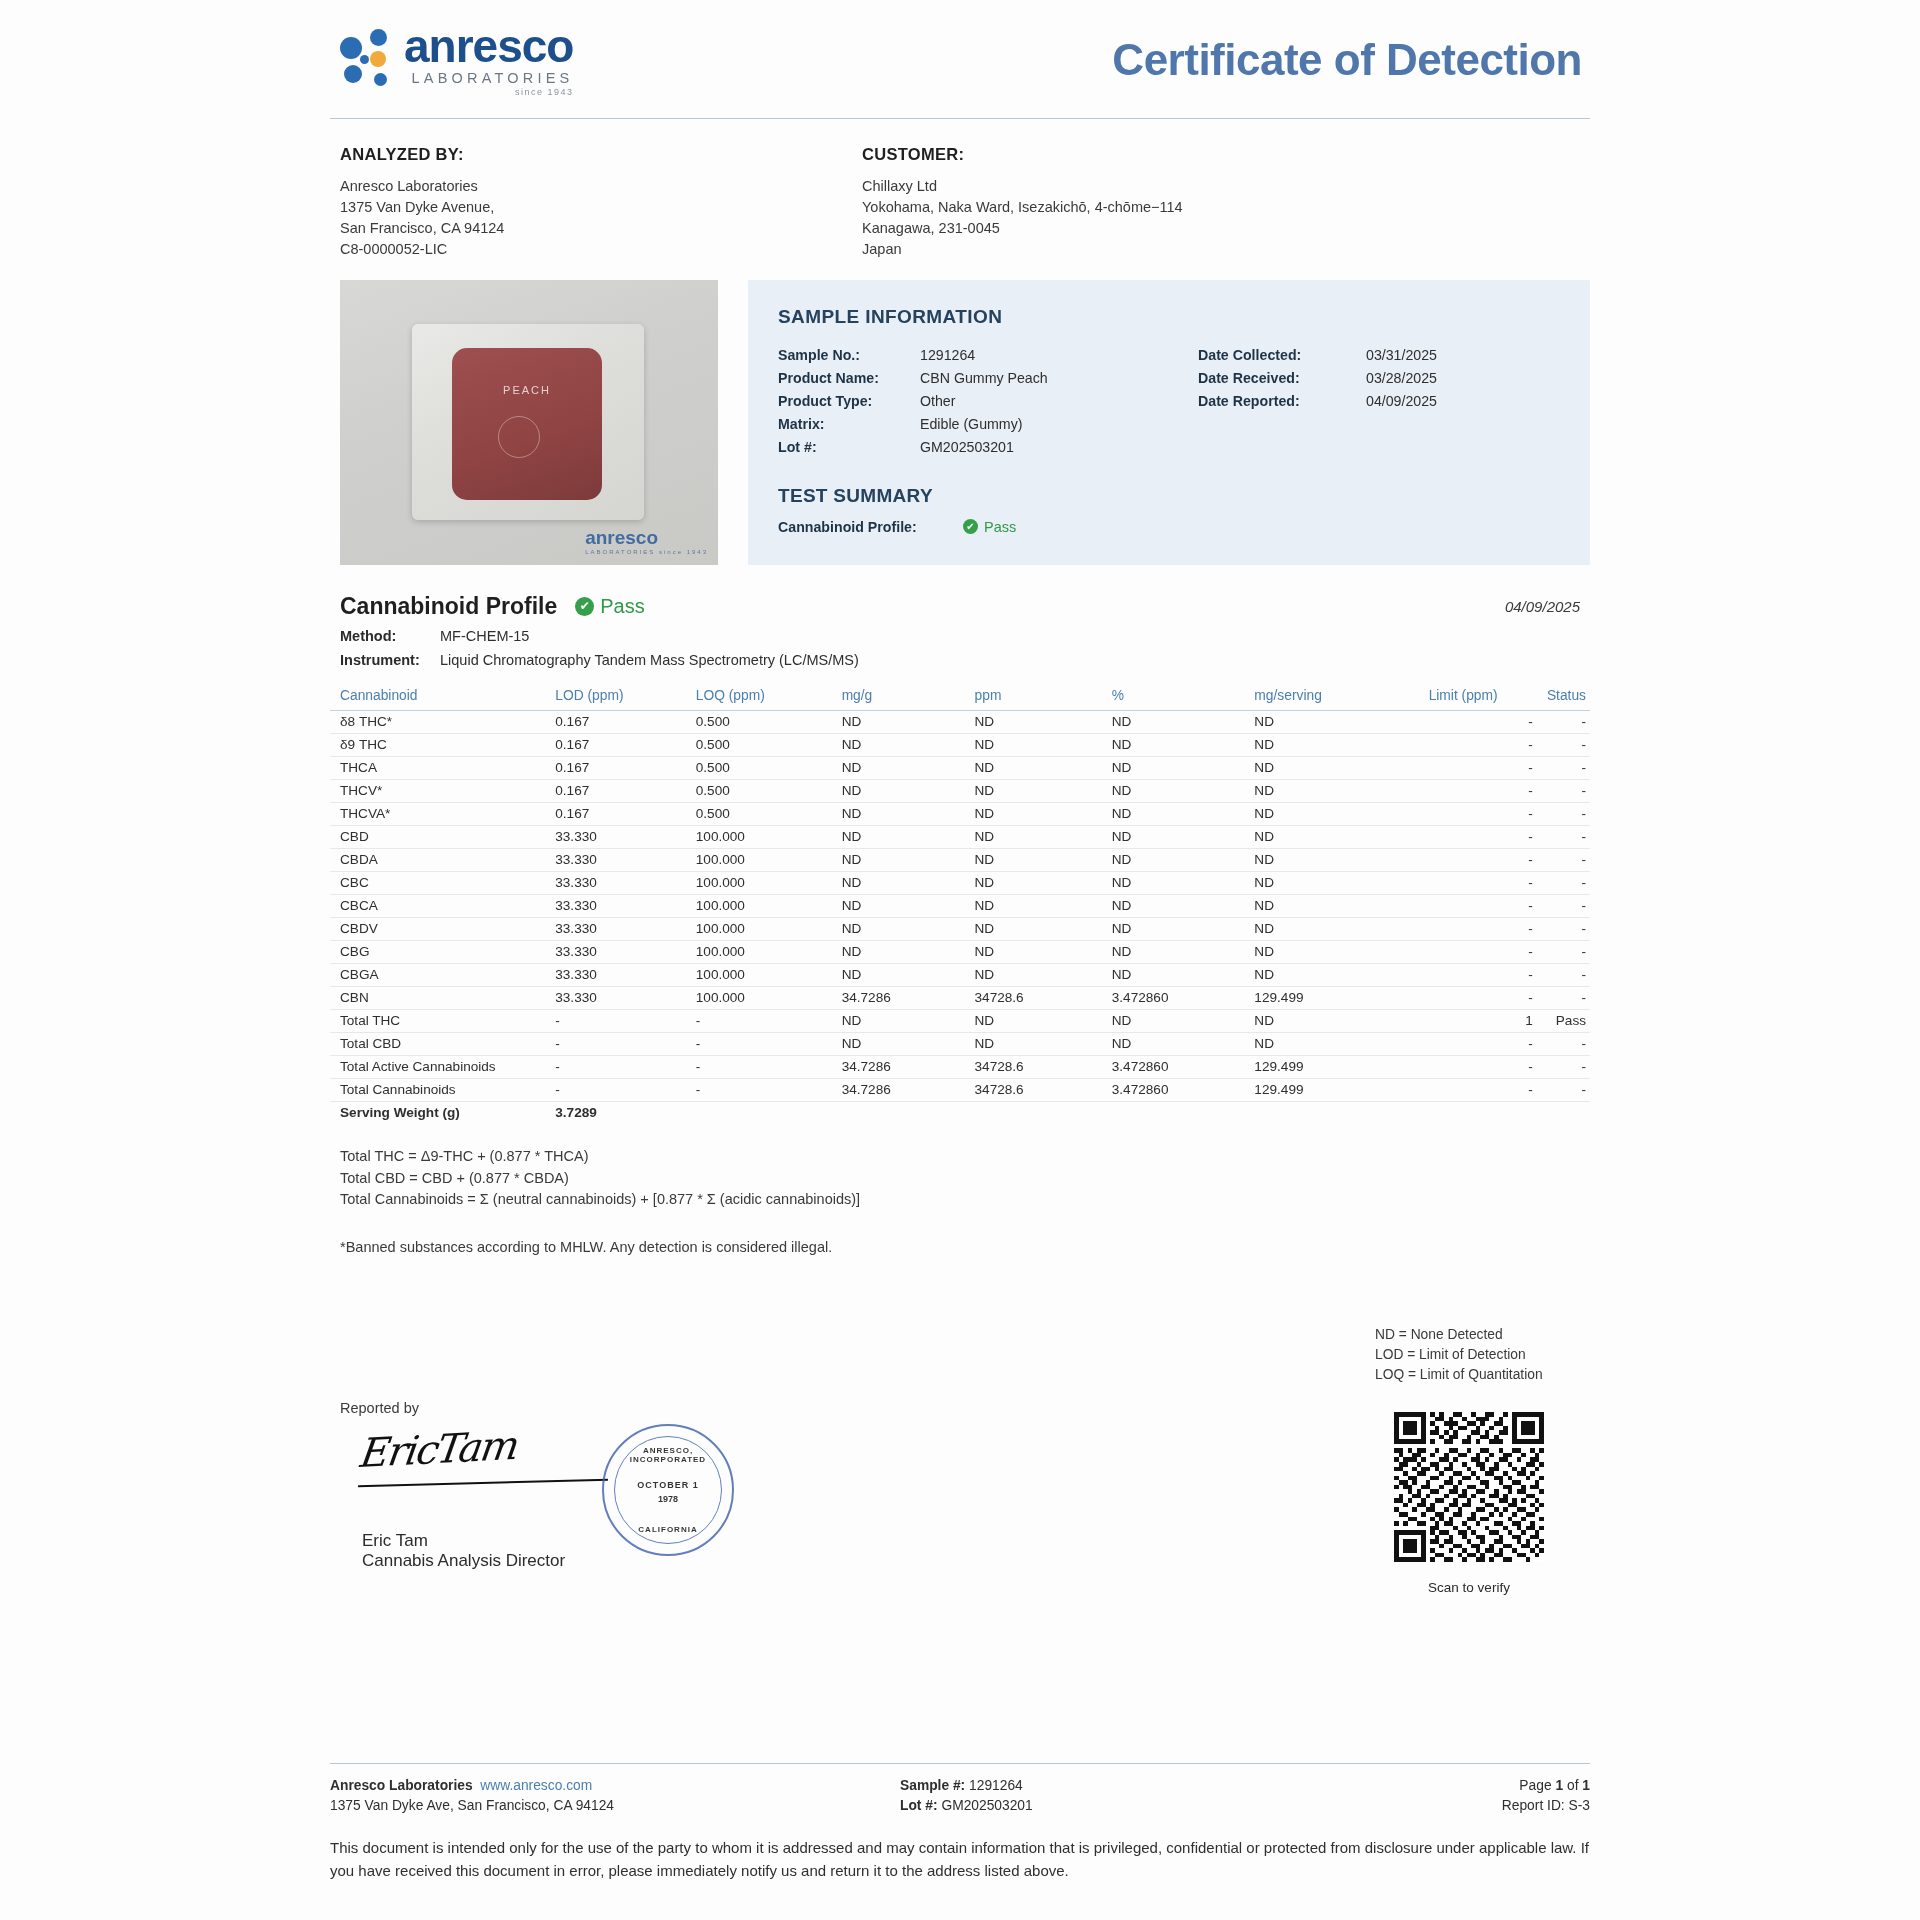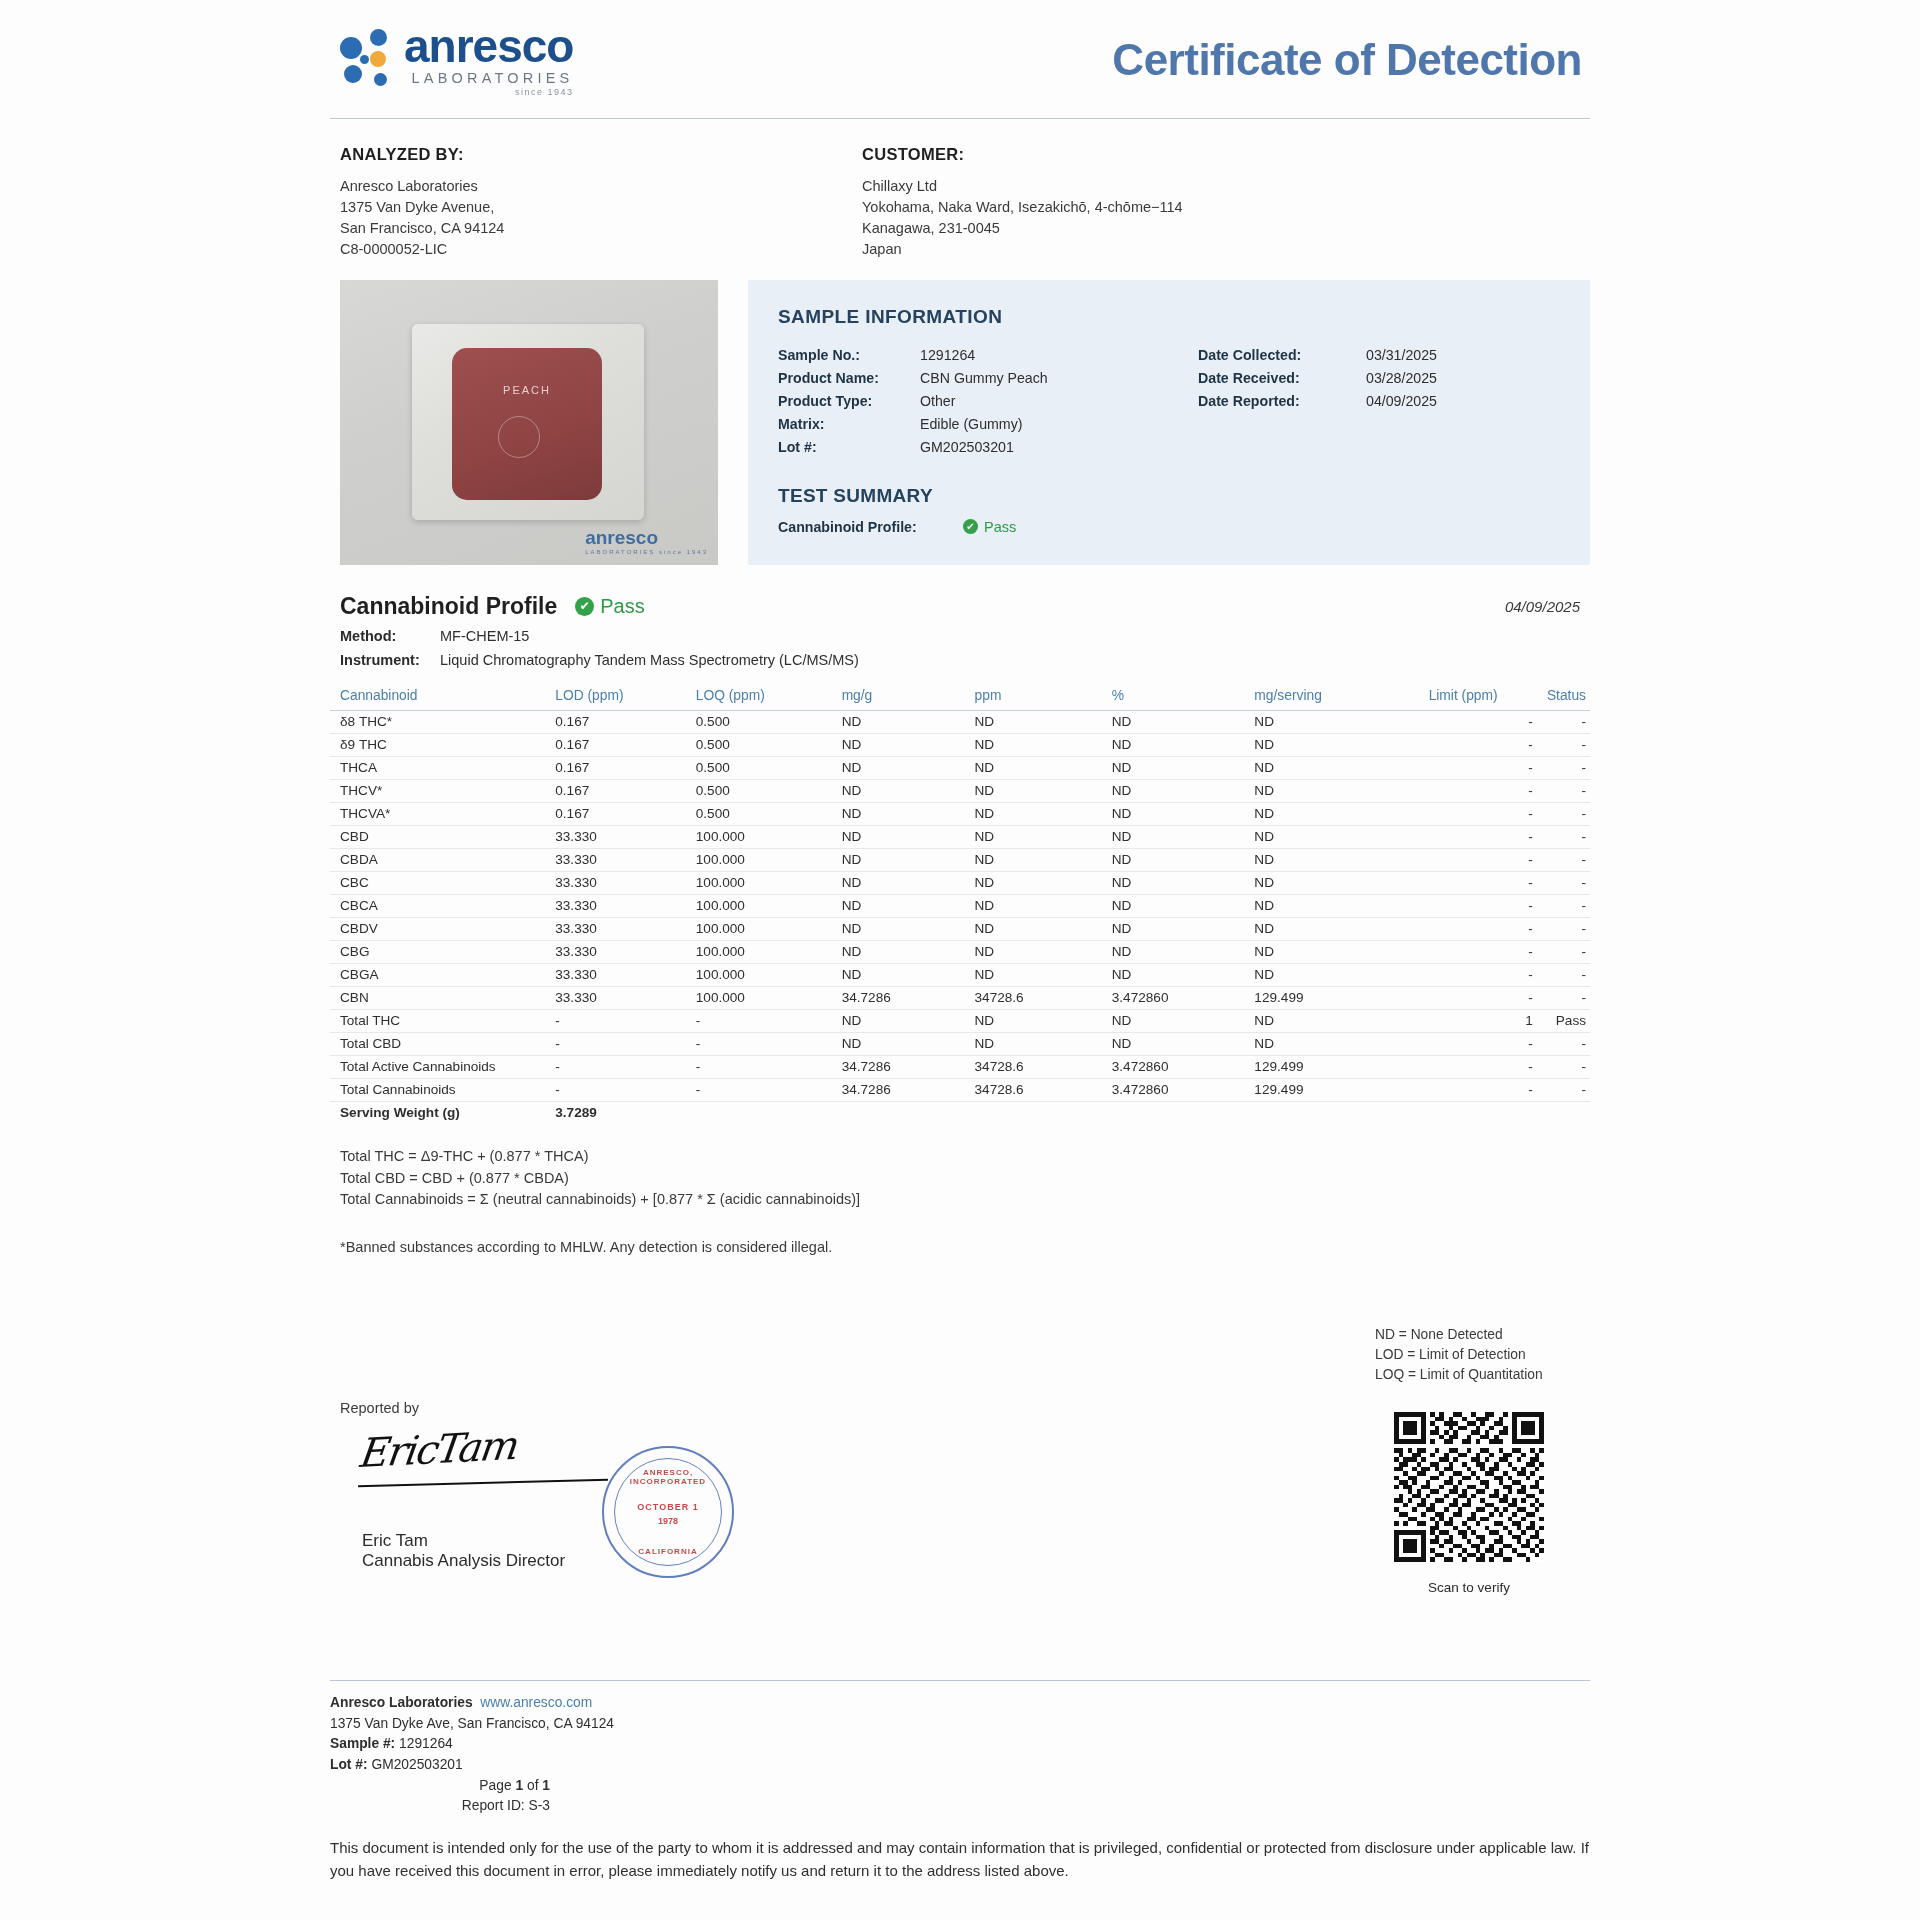--- a/index.html
+++ b/index.html
@@ -355,25 +355,25 @@
   }
   .sig-underline {
     position: absolute;
     left: 18px; top: 60px;
     width: 250px; height: 2px;
     background: #111;
     transform: rotate(-1.5deg);
   }
   .stamp {
     position: absolute;
-    left: 262px; top: 24px;
+    left: 262px; top: 2px;
     width: 128px; height: 128px;
     border: 2px solid #3b5fae;
     border-radius: 50%;
-    color: #b91c1c;
+    color: #000000;
     opacity: .8;
   }
   .stamp:after {
     content: "";
     position: absolute;
     left: 10px; top: 10px; right: 10px; bottom: 10px;
     border: 1px solid #3b5fae;
     border-radius: 50%;
   }
   .stamp-top, .stamp-bottom, .stamp-mid {
@@ -406,21 +406,20 @@
     left: 330px;
     right: 330px;
     bottom: 38px;
   }
   .footer-rule { border-top: 1px solid #b9c6d6; }
   .footer-row {
     display: flex;
     margin-top: 12px;
     font-size: 13.8px;
     color: #2f2f2f;
-    flex-direction: column;
   }
   .f-left { width: 570px; line-height: 1.5; }
   .f-left .lab { font-weight: bold; }
   .f-left .url { color: #4a7fae; }
   .f-mid { flex: 1; line-height: 1.5; }
   .f-mid b { font-weight: bold; }
   .f-right { width: 220px; text-align: right; line-height: 1.5;}
   .disclaimer {
     margin-top: 20px;
     font-size: 15px;

